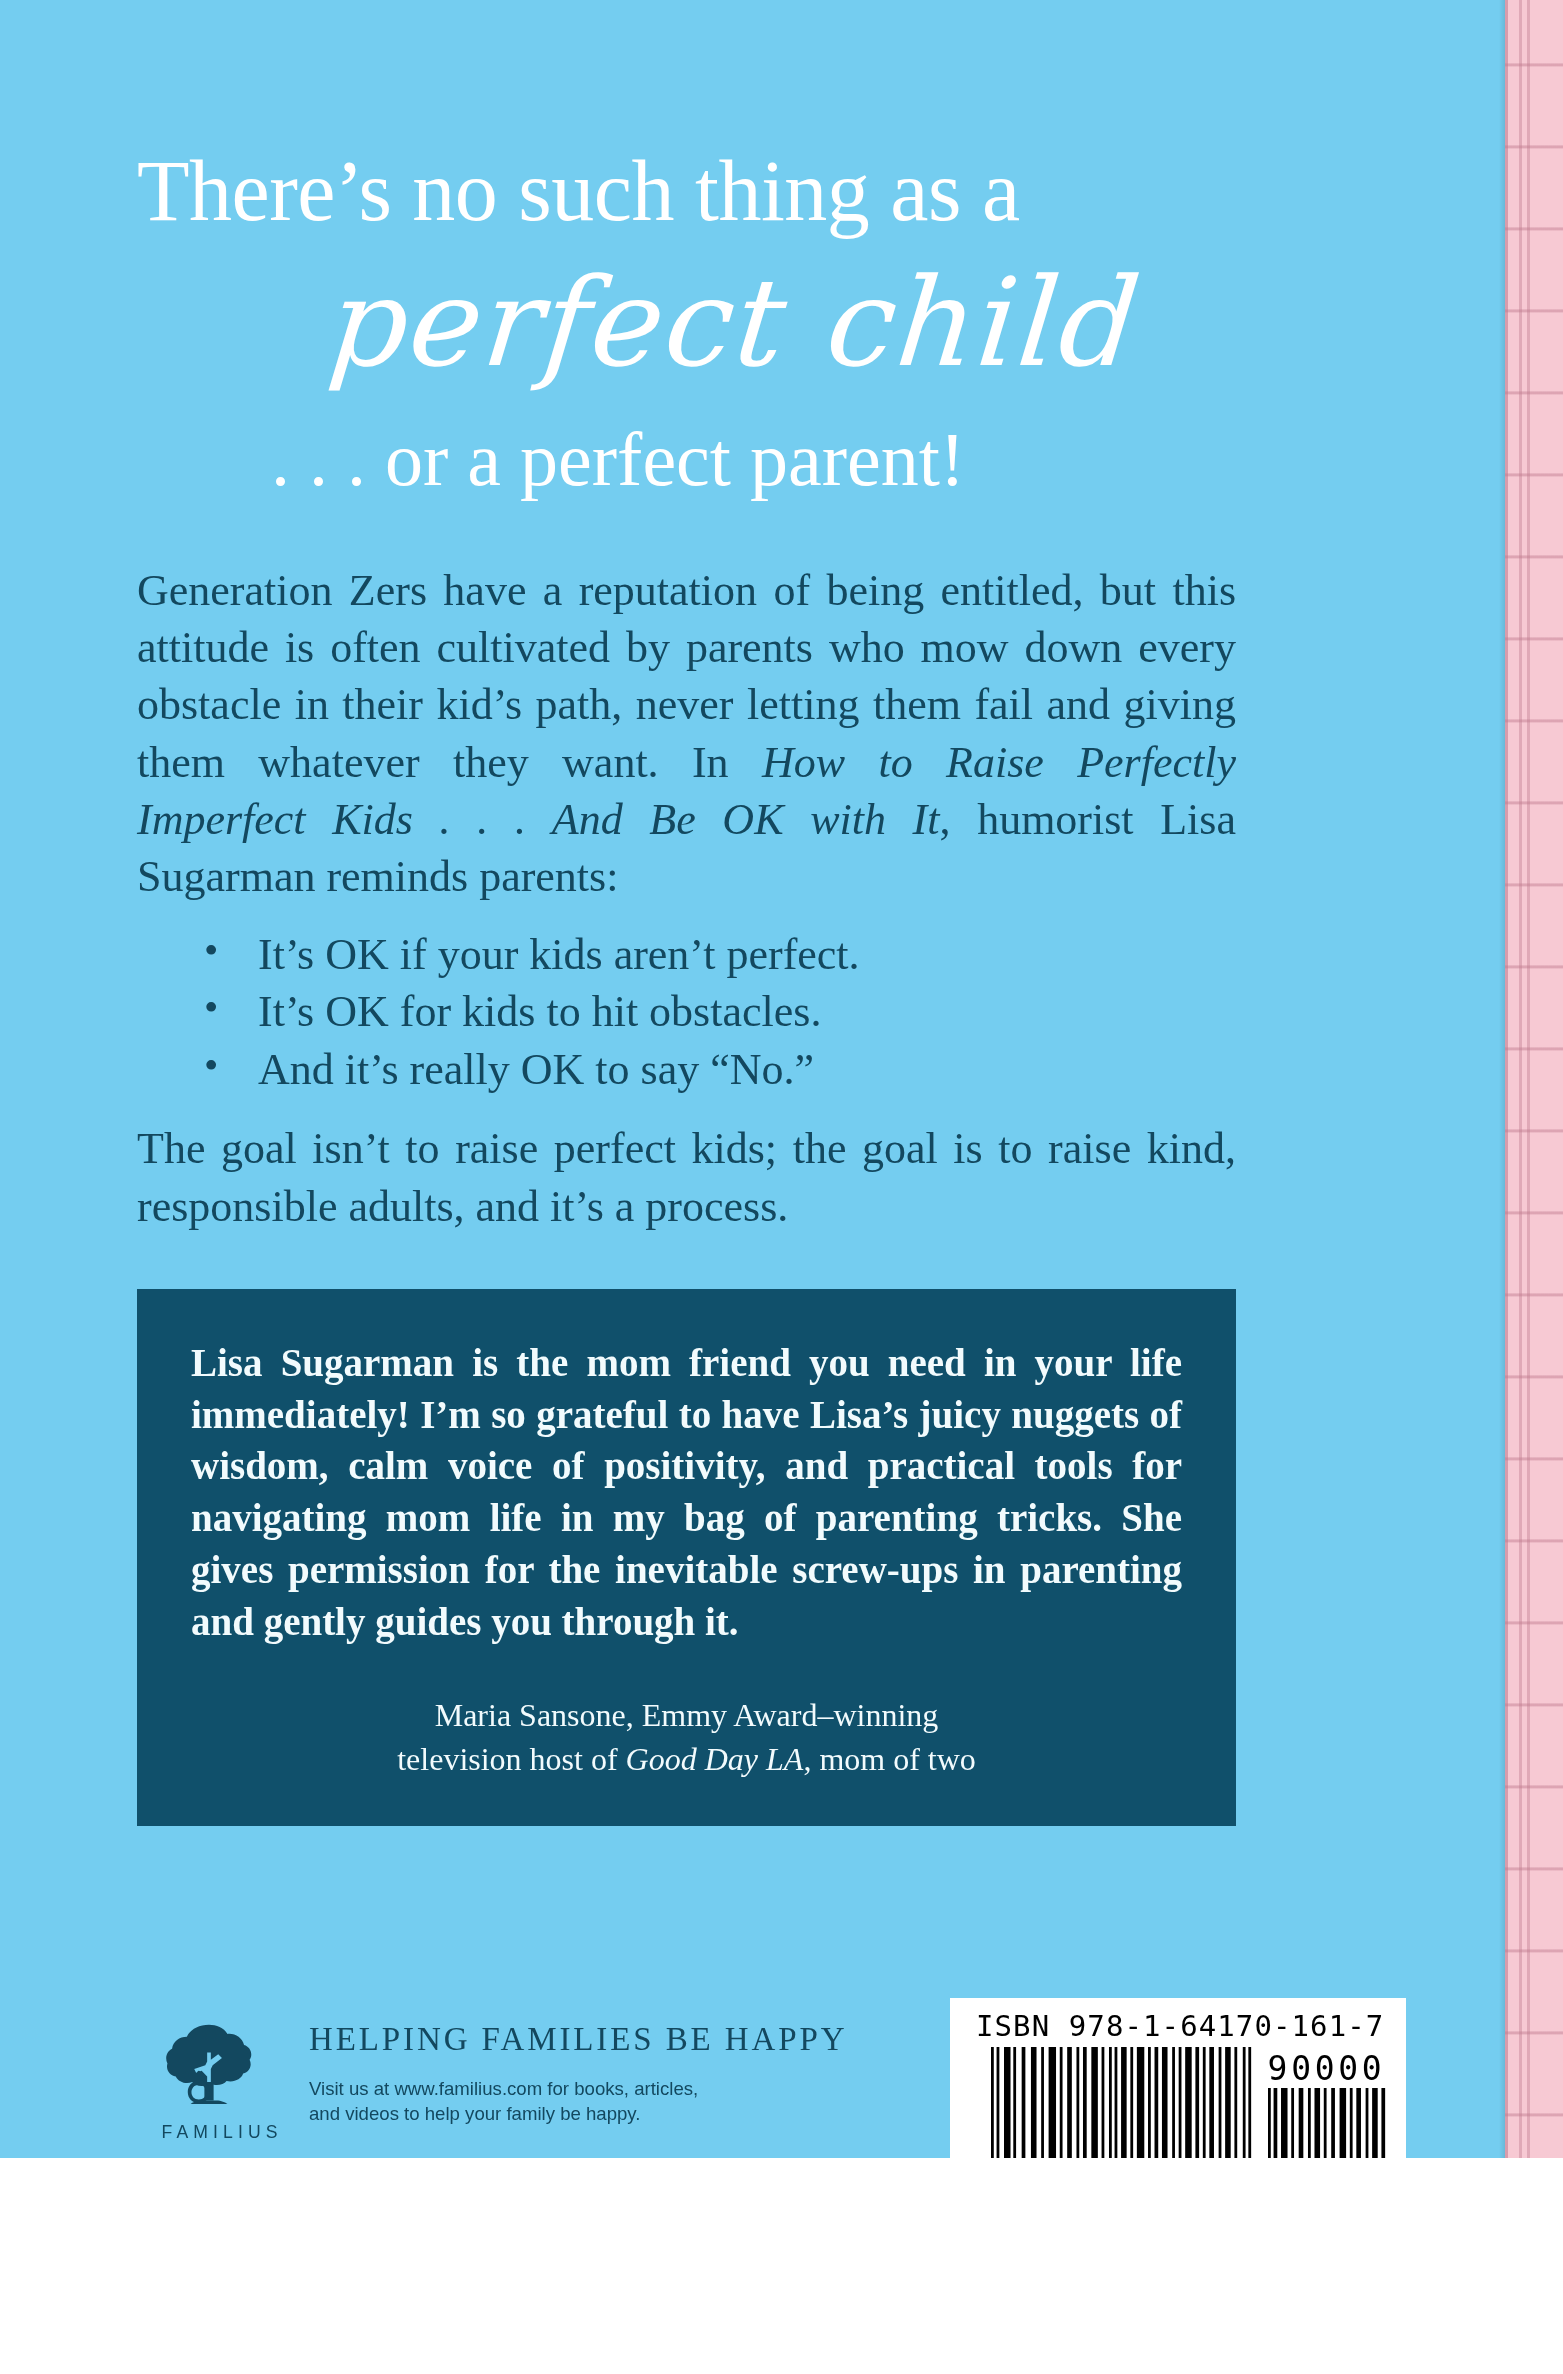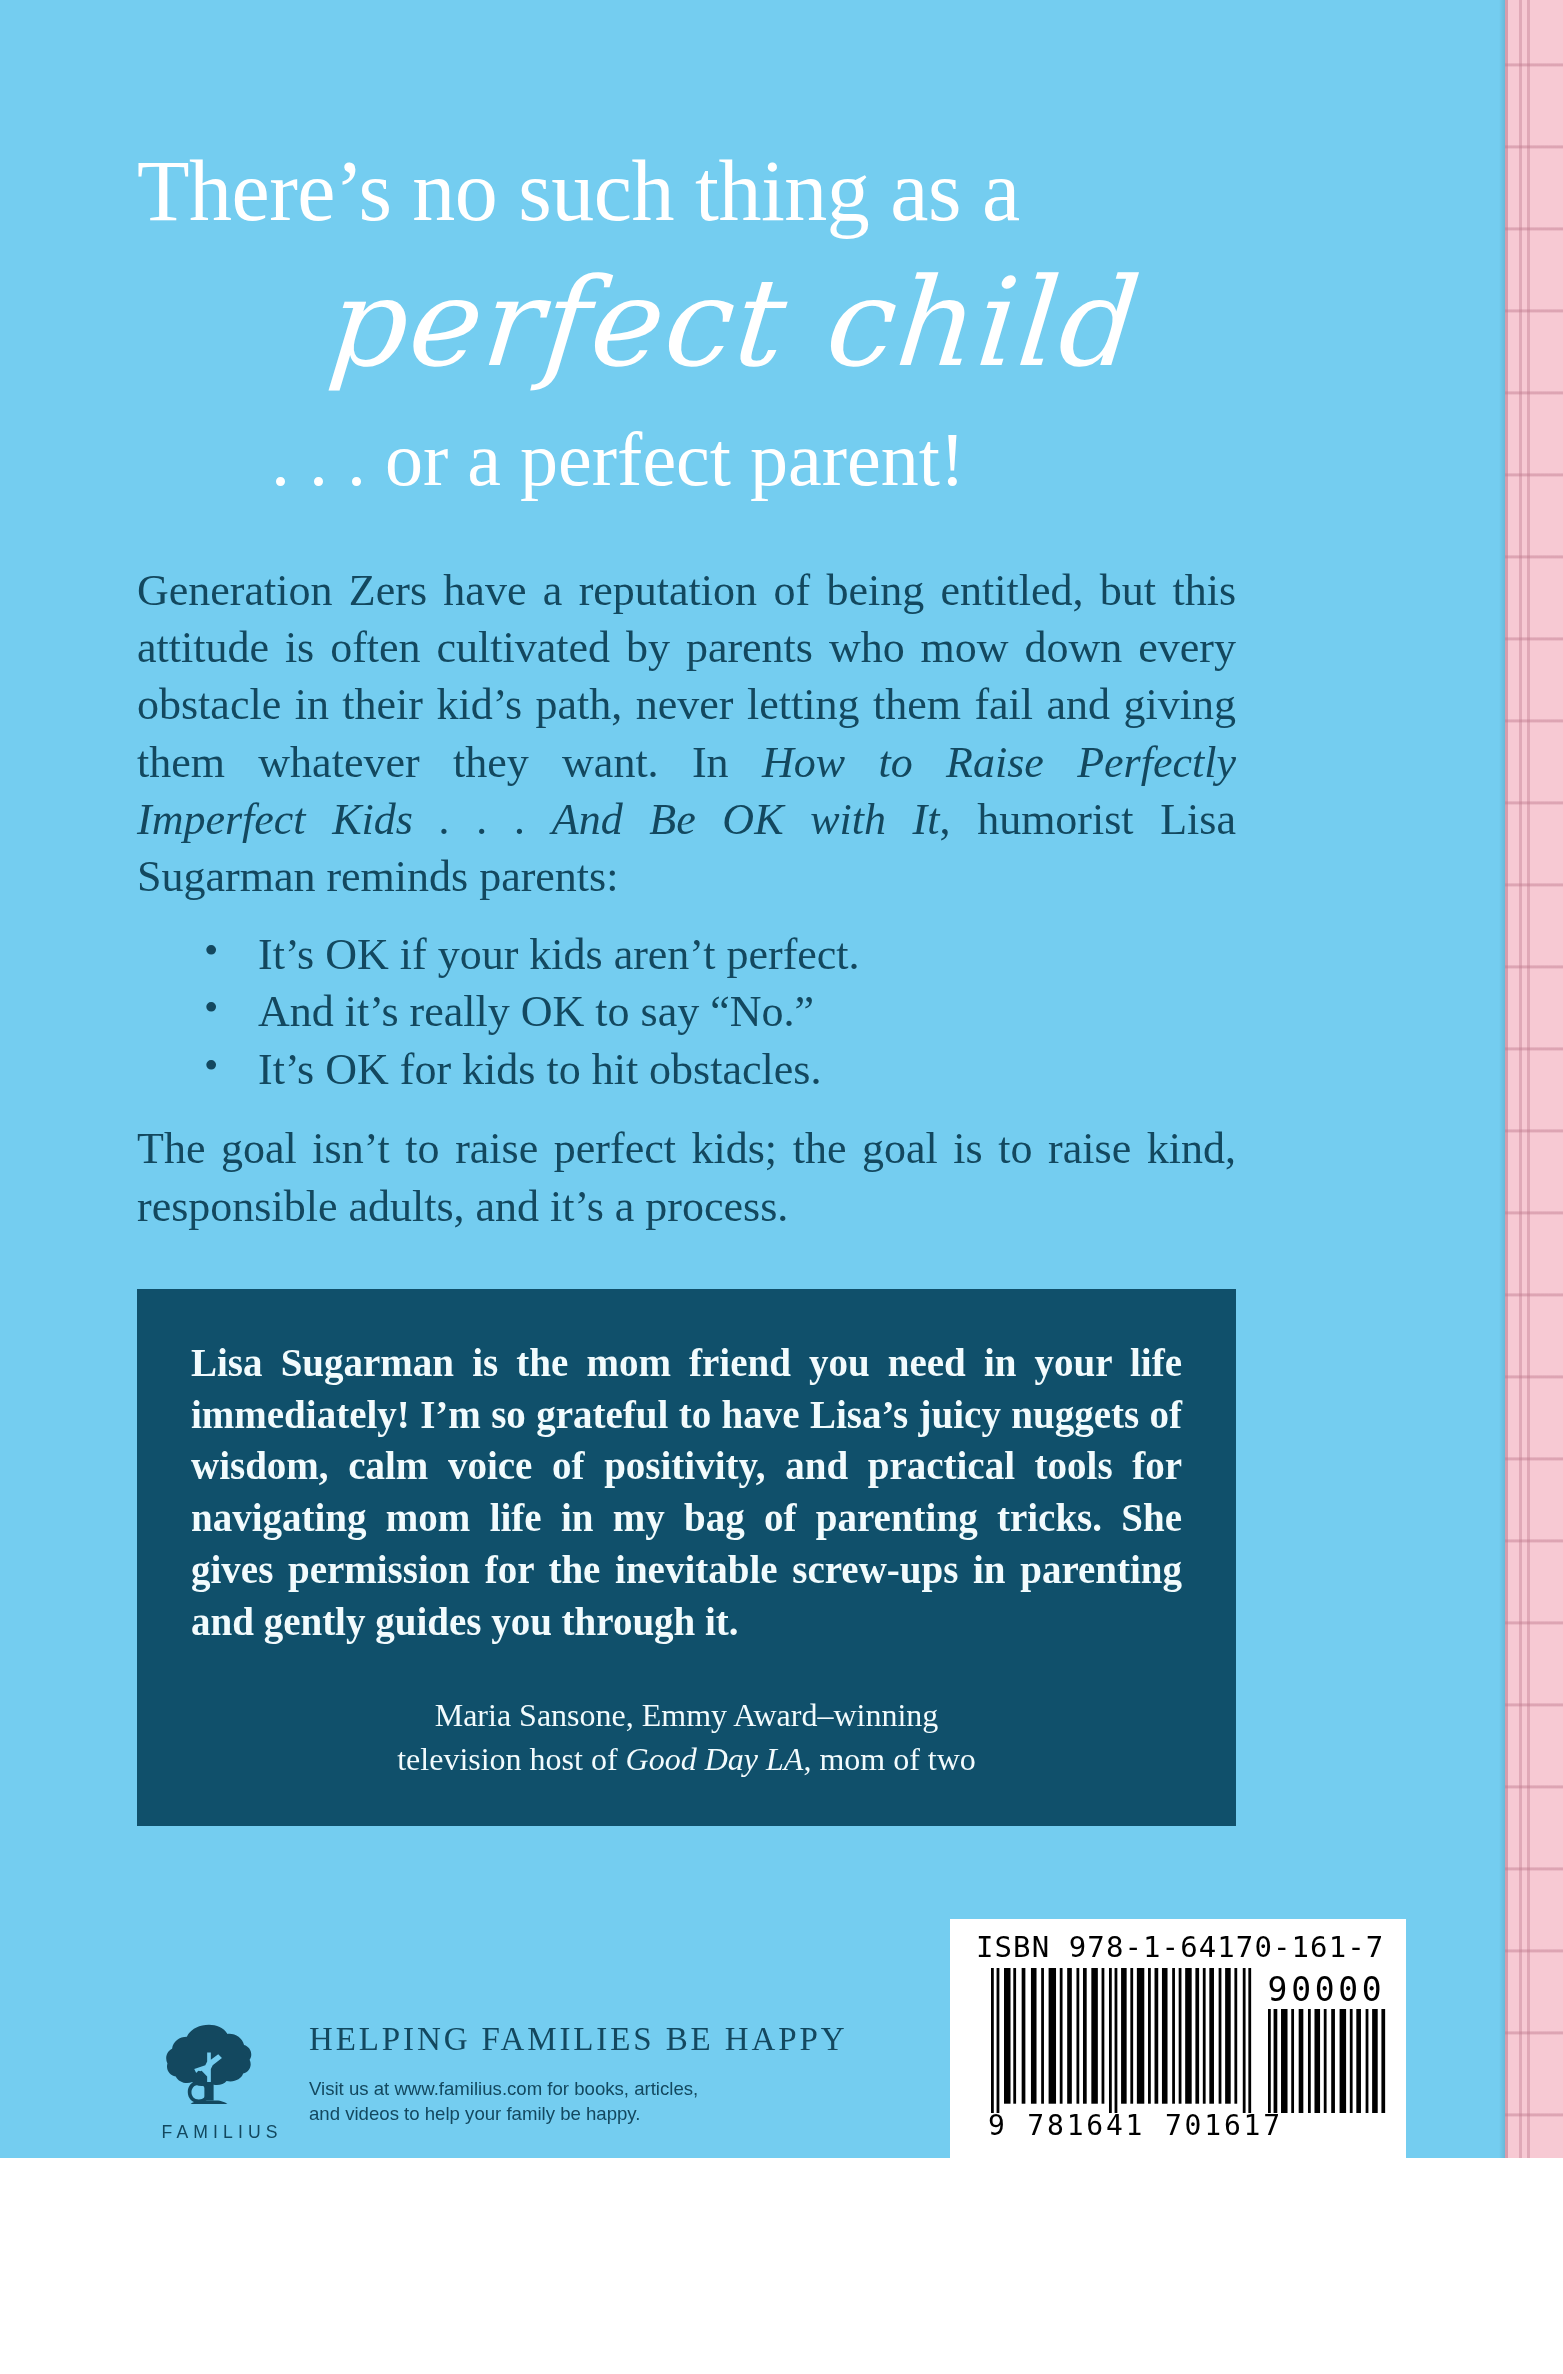--- a/index.html
+++ b/index.html
@@ -218,21 +218,21 @@
     color: #13485f;
     font-family: "Liberation Sans", sans-serif;
     font-size: 22px;
     letter-spacing: 2px;
   }
 
   
   .barcode-box {
     position: absolute;
     left: 950px;
-    top: 1919px;
+    top: 1998px;
     width: 456px;
     height: 249px;
     background: #ffffff;
     box-sizing: border-box;
     padding: 11px 15px 21px 15px;
   }
   .isbn-line {
     font-family: "DejaVu Sans Mono", monospace;
     font-size: 29px;
     color: #000;
@@ -291,22 +291,22 @@
 
     <h1 class="headline-1">There’s no such thing as a</h1>
     <div class="headline-script">perfect child</div>
     <div class="headline-3">. . . or a perfect parent!</div>
 
     <div class="body-block">
       <p class="body-para"><span>Generation Zers have a reputation of being entitled, but this attitude is often cultivated by parents who mow down every obstacle in their kid’s path, never letting them fail and giving them whatever they want. In </span><span class="ital">How to Raise Perfectly Imperfect Kids . . . And Be OK with It</span><span>, humorist Lisa Sugarman reminds parents:</span></p>
 
       <ul class="bullets">
         <li>It’s OK if your kids aren’t perfect.</li>
+        <li>It’s OK for kids to hit obstacles.</li>
         <li>And it’s really OK to say “No.”</li>
-        <li>It’s OK for kids to hit obstacles.</li>
       </ul>
 
       <p class="body-para closing">The goal isn’t to raise perfect kids; the goal is to raise kind, responsible adults, and it’s a process.</p>
     </div>
 
     <div class="testimonial">
       <p class="testimonial-quote">Lisa Sugarman is the mom friend you need in your life immediately! I’m so grateful to have Lisa’s juicy nuggets of wisdom, calm voice of positivity, and practical tools for navigating mom life in my bag of parenting tricks. She gives permission for the inevitable screw-ups in parenting and gently guides you through it.</p>
       <p class="testimonial-attrib"><span>Maria Sansone, Emmy Award–winning</span><br><span>television host of </span><span class="ital">Good Day LA</span><span>, mom of two</span></p>
     </div>
 

